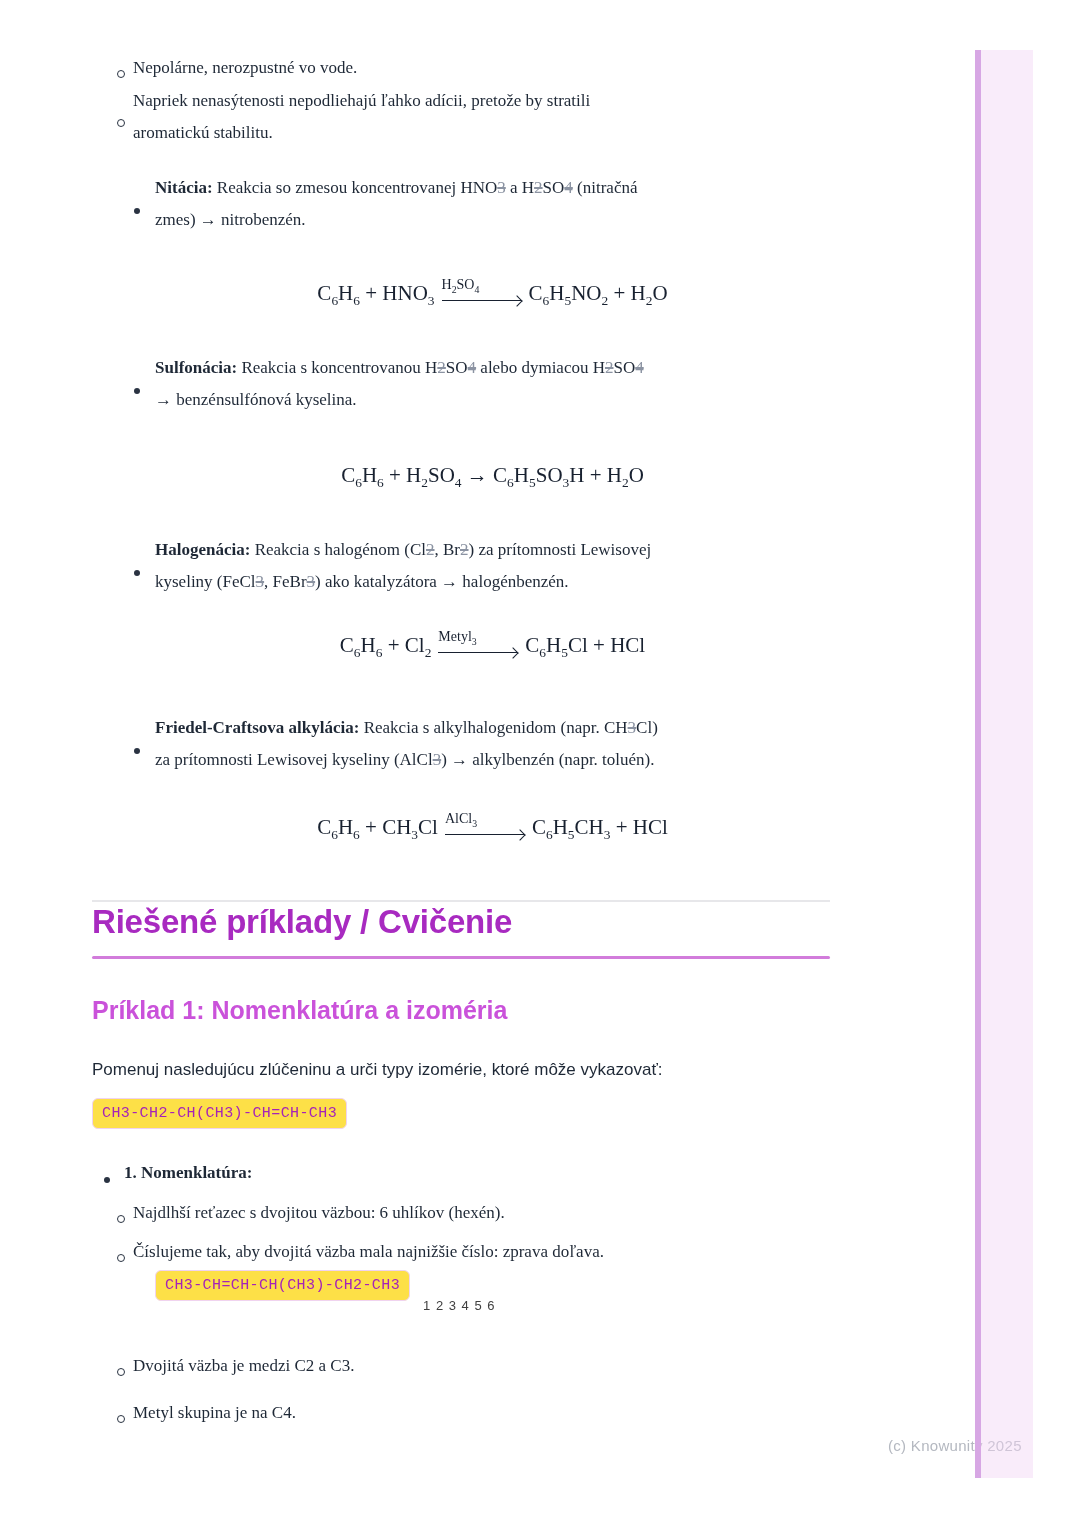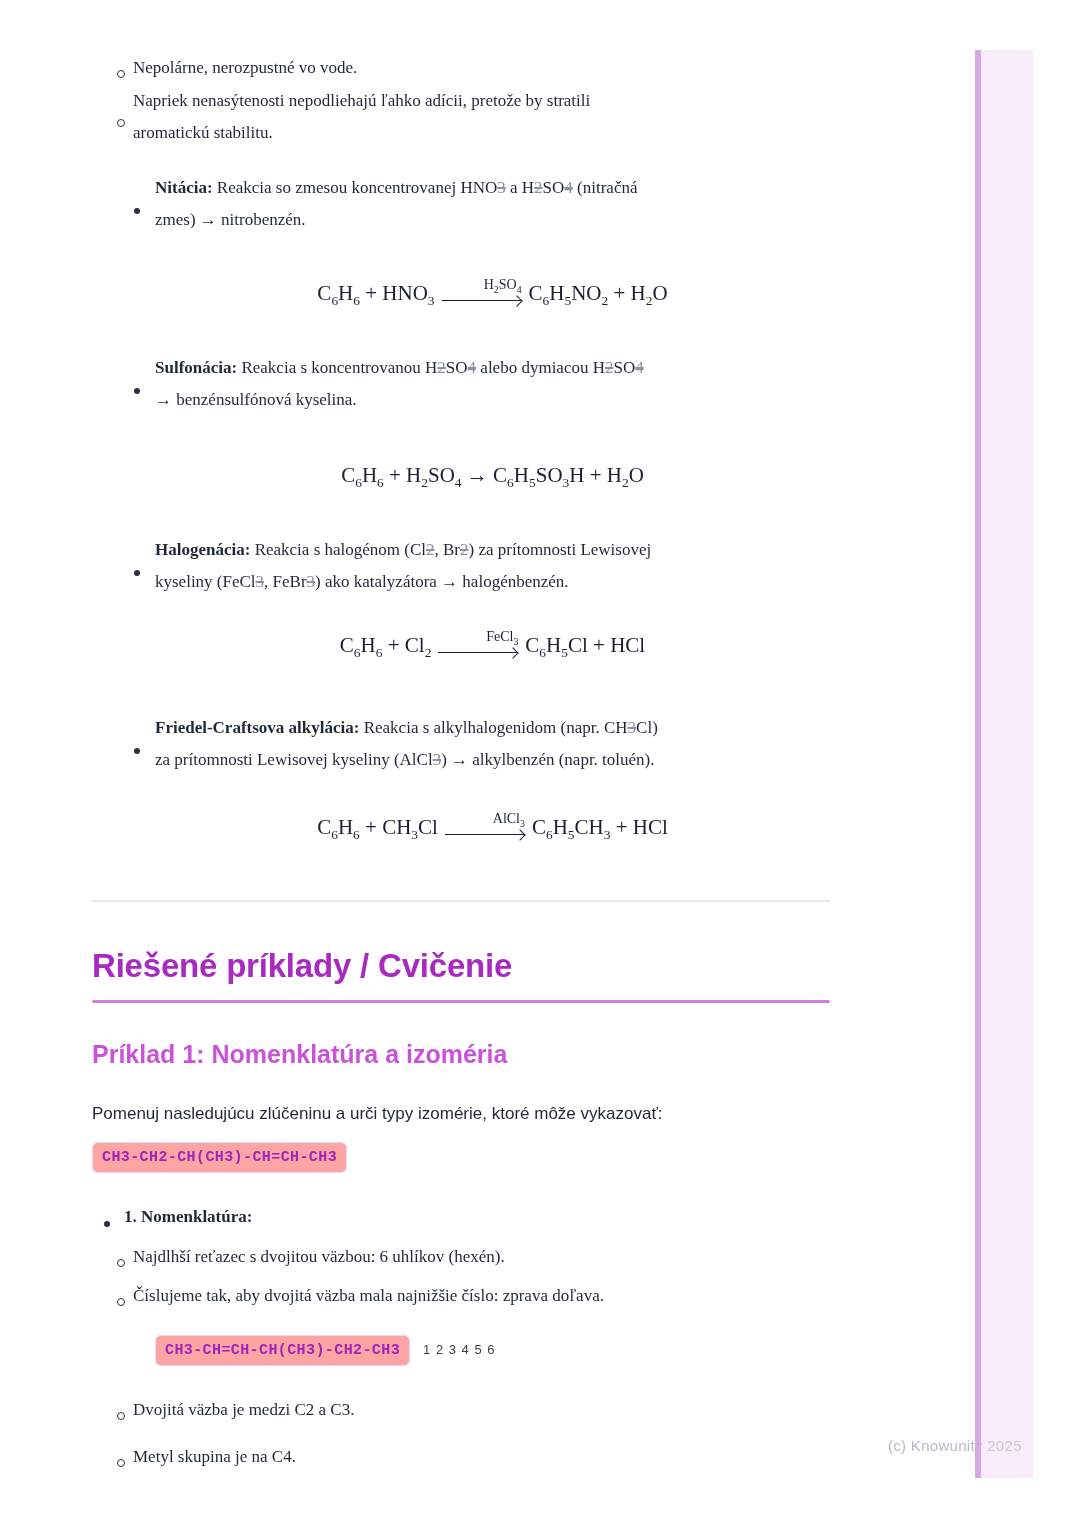--- a/index.html
+++ b/index.html
@@ -35,42 +35,42 @@
 
   .b { font-weight:700; }
   .strike { color:#8b93a2; text-decoration:line-through; text-decoration-thickness:1.5px; }
 
   
   .eq { margin-left:63px; width:675px; height:46px;
         display:flex; align-items:center; justify-content:center;
         font-family:"Liberation Serif","DejaVu Serif",serif;
         font-size:21px; color:#182130; line-height:1.2; }
   .eq sub { font-size:.64em; }
-  .rxn-arrow { display:inline-flex; flex-direction:column; align-items:flex-end;
+  .rxn-arrow { display:inline-flex; flex-direction:column; align-items:flex-start;
                vertical-align:middle; margin:0 7px; transform:translateY(-3px); }
   .rxn-lbl { font-size:14px; line-height:1; }
   .rxn-lbl sub { font-size:.7em; }
   .rxn-shaft { display:block; position:relative; width:80px; height:10px; margin-top:2px; }
   .rxn-shaft::before { content:""; position:absolute; left:0; right:1px; top:4px;
                        border-top:1.4px solid #182130; }
   .rxn-shaft::after  { content:""; position:absolute; right:1px; top:1.2px; width:7px; height:7px;
                        border-top:1.4px solid #182130; border-right:1.4px solid #182130;
                        transform:rotate(45deg); }
 
   .divider { height:2px; background:#e7e7ea; }
   .h1 { font-size:33px; font-weight:800; line-height:40px; letter-spacing:-.2px; color:#a82ac0; }
   .h1-rule { height:3px; background:#d27cdb; border-radius:2px; }
   .h2 { font-size:25px; font-weight:700; line-height:31px; color:#ca52da; }
   .para { text-align:justify; }
 
-  .chip { display:inline-block; background:#fca5a5; border:1px solid #f0d3ef; border-radius:6px;
+  .chip { display:inline-block; background:#fde047; border:1px solid #f0d3ef; border-radius:6px;
           padding:4px 9px; line-height:21px;
           font-family:"Liberation Mono","DejaVu Sans Mono",monospace;
-          font-size:15px; font-weight:700; letter-spacing:.4px; color:#a522b8; }
-  .chip-row { margin-left:63px; display:flex; align-items:flex-end; gap:13px; }
+          font-size:15px; font-weight:400; letter-spacing:.4px; color:#a522b8; }
+  .chip-row { margin-left:63px; display:flex; align-items:flex-start; gap:13px; }
   .numbers { font-size:13px; color:#404040; letter-spacing:1px;margin-top:20px; }
 </style>
 </head>
 <body>
 
 <div class="page">
 
   <div class="bar-fill"></div>
   <div class="bar-stripe"></div>
   <div class="watermark">(c) Knowunity 2025</div>
@@ -119,42 +119,42 @@
 
     <div class="li lvl3" style="margin-top:34px">
       <span class="marker">
           <span class="bullet-dot"></span>
         </span>
       <div class="txt"><span class="b">Halogenácia:</span><span> Reakcia s halogénom (Cl</span><span class="strike">2</span><span>, Br</span><span class="strike">2</span><span>) za prítomnosti Lewisovej</span><br><span>kyseliny (FeCl</span><span class="strike">3</span><span>, FeBr</span><span class="strike">3</span><span>) ako katalyzátora → halogénbenzén.</span></div>
     </div>
 
     <div class="eq" style="margin-top:26px">
       <span class="eq-line"><span>C</span><sub>6</sub><span>H</span><sub>6</sub><span> + Cl</span><sub>2</sub><span class="rxn-arrow">
-            <span class="rxn-lbl"><span>FeCl</span><sub>3</sub></span>
+            <span class="rxn-lbl"><span>Metyl</span><sub>3</sub></span>
             <span class="rxn-shaft"></span>
           </span><span>C</span><sub>6</sub><span>H</span><sub>5</sub><span>Cl + HCl</span></span>
     </div>
 
     <div class="li lvl3" style="margin-top:42px">
       <span class="marker">
           <span class="bullet-dot"></span>
         </span>
       <div class="txt"><span class="b">Friedel-Craftsova alkylácia:</span><span> Reakcia s alkylhalogenidom (napr. CH</span><span class="strike">3</span><span>Cl)</span><br><span>za prítomnosti Lewisovej kyseliny (AlCl</span><span class="strike">3</span><span>) → alkylbenzén (napr. toluén).</span></div>
     </div>
 
     <div class="eq" style="margin-top:30px">
       <span class="eq-line"><span>C</span><sub>6</sub><span>H</span><sub>6</sub><span> + CH</span><sub>3</sub><span>Cl</span><span class="rxn-arrow">
             <span class="rxn-lbl"><span>AlCl</span><sub>3</sub></span>
             <span class="rxn-shaft"></span>
           </span><span>C</span><sub>6</sub><span>H</span><sub>5</sub><span>CH</span><sub>3</sub><span> + HCl</span></span>
     </div>
 
     <div class="divider" style="margin-top:48px"></div>
 
-    <h1 class="h1" style="margin-top:44px">Riešené príklady / Cvičenie</h1>
+    <h1 class="h1" style="">Riešené príklady / Cvičenie</h1>
     <div class="h1-rule" style="margin-top:14px"></div>
 
     <h2 class="h2" style="margin-top:36px">Príklad 1: Nomenklatúra a izoméria</h2>
 
     <div class="para" style="margin-top:28px">Pomenuj nasledujúcu zlúčeninu a urči typy izomérie, ktoré môže vykazovať:</div>
 
     <div style="margin-top:10px">
       <span class="chip">CH3-CH2-CH(CH3)-CH=CH-CH3</span>
     </div>
 

